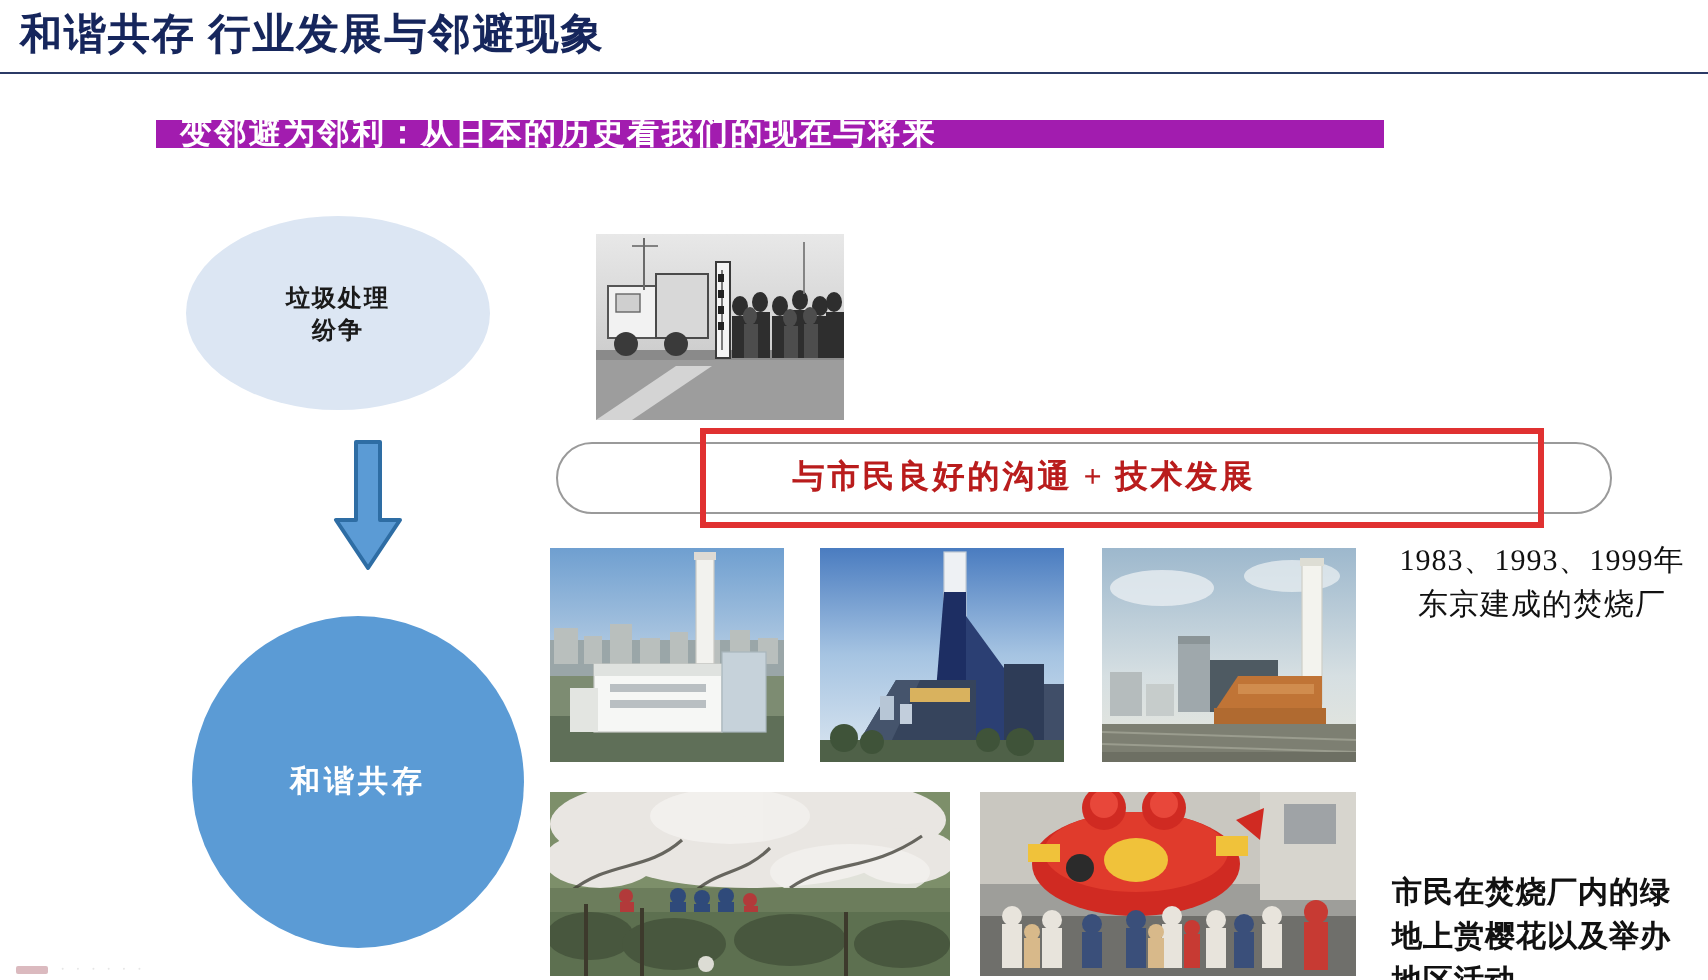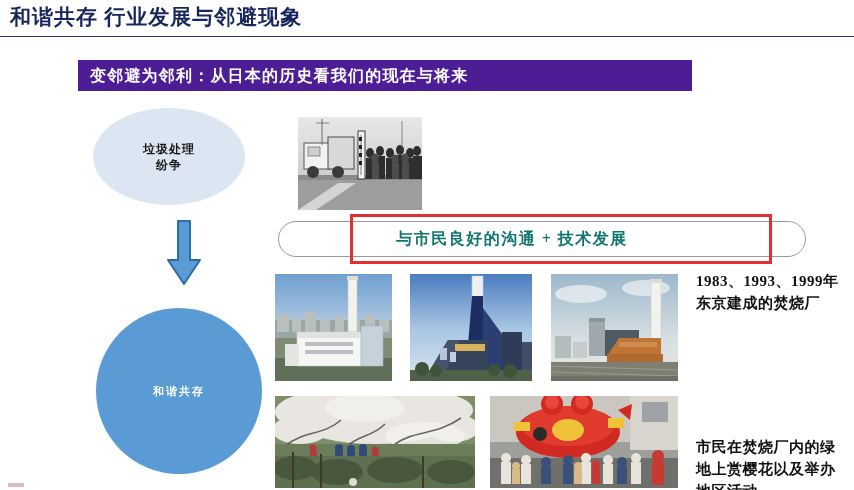--- a/index.html
+++ b/index.html
@@ -35,22 +35,22 @@
     height: 1px;
     background: #2b3a66;
   }
 
   
   #banner {
     position: absolute;
     left: 78px;
     top: 60px;
     width: 614px;
-    height: 31px;
-    background: #4c1d95;
+    height: 14px;
+    background: #a21caf;
   }
   #banner-text {
     position: absolute;
     left: 12px;
     top: 50%;
     transform: translateY(-50%);
     color: #ffffff;
     font-size: 16px;
     font-weight: bold;
     letter-spacing: 1.2px;
@@ -97,21 +97,21 @@
     background: #5b9bd5;
     border-radius: 50%;
   }
   #circle-harmony .shape-label {
     position: absolute;
     left: 0; right: 0;
     top: 50%;
     transform: translateY(-50%);
     text-align: center;
     color: #ffffff;
-    font-size: 11px;
+    font-size: 15px;
     font-weight: bold;
     letter-spacing: 2px;
   }
 
   
   #photo-protest {
     position: absolute;
     left: 298px;
     top: 117px;
     width: 124px;
@@ -143,21 +143,21 @@
     box-sizing: border-box;
   }
   #rounded-box-text {
     position: absolute;
     left: 0; right: 0;
     top: 50%;
     transform: translateY(-50%);
     text-align: center;
     font-size: 16px;
     font-weight: bold;
-    color: #0f766e;
+    color: #b91c1c;
     letter-spacing: 1.5px;
     white-space: nowrap;
     padding-right: 60px;
     box-sizing: border-box;
   }
   #red-highlight {
     position: absolute;
     left: 350px;
     top: 214px;
     width: 422px;
@@ -179,24 +179,25 @@
   #photo-sakura  { left: 275px; top: 396px; width: 200px; height: 92px; }
   #photo-event   { left: 490px; top: 396px; width: 188px; height: 92px; }
 
   
   #caption-plants {
     position: absolute;
     left: 696px;
     top: 271px;
     width: 150px;
     font-size: 15px;
-    font-weight: bold;
+    font-weight: normal;
     color: #111111;
     line-height: 1.45;
     letter-spacing: 0.5px;
+    text-align: center;
   }
   #caption-community {
     position: absolute;
     left: 696px;
     top: 389px;
     width: 150px;
     font-size: 15px;
     font-weight: bold;
     color: #111111;
     line-height: 1.45;

